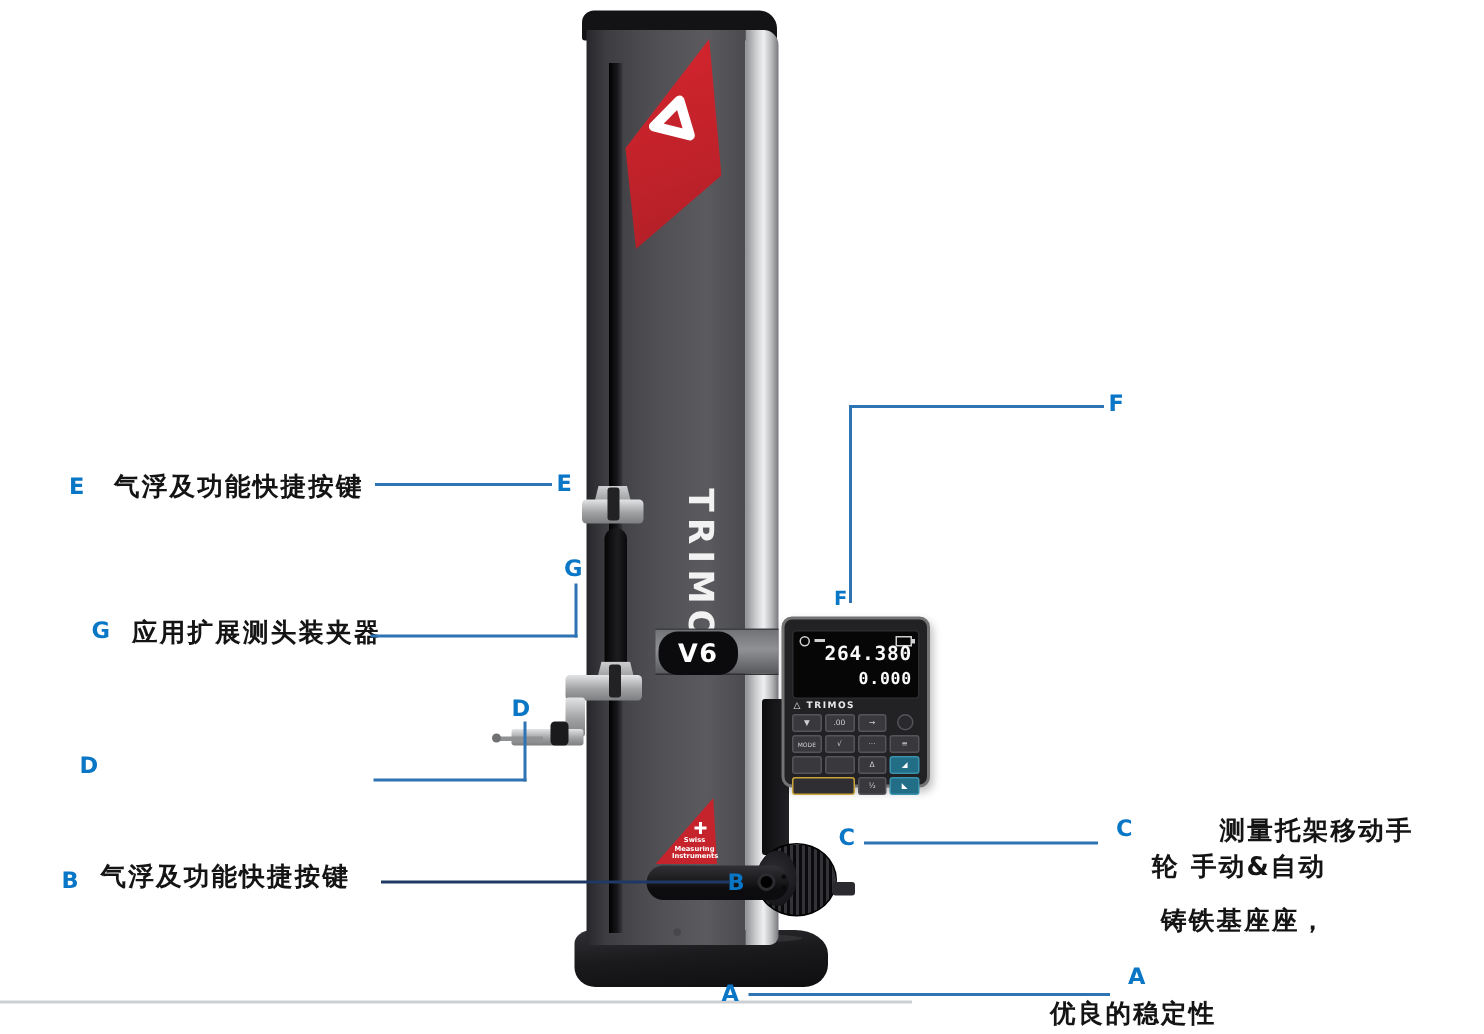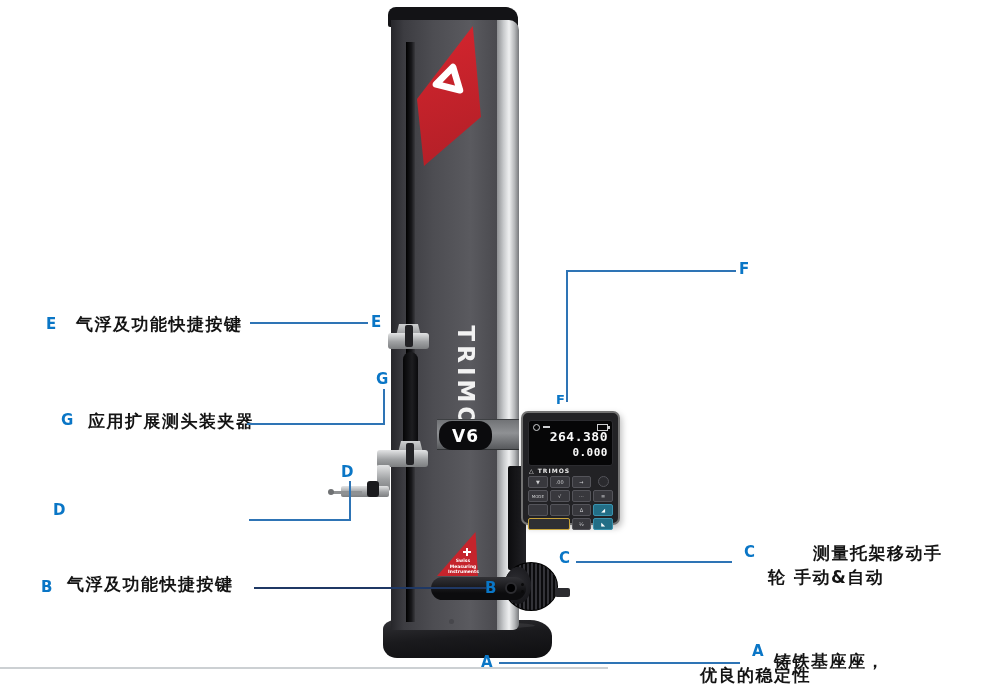--- a/index.html
+++ b/index.html
@@ -214,16 +214,16 @@
 
   <span class="letter" style="left:559px;top:549px;">C</span>
   <div class="cline" style="left:576px;top:561px;width:156px;"></div>
   <span class="letter" style="left:744px;top:543px;">C</span>
   <span class="cn" style="left:768px;top:542px;margin-left:45px;">测量托架移动手</span>
   <span class="cn" style="left:768px;top:566px;">轮 手动&amp;自动</span>
 
   <span class="letter" style="left:481px;top:653px;">A</span>
   <div class="cline" style="left:499px;top:662px;width:241px;"></div>
   <span class="letter" style="left:752px;top:642px;">A</span>
-  <span class="cn" style="left:774px;top:602px;margin-top:48px;">铸铁基座座，</span>
+  <span class="cn" style="left:774px;top:602px;">铸铁基座座，</span>
   <span class="cn" style="left:700px;top:664px;">优良的稳定性</span>
 
 </div>
 
 </body></html>

